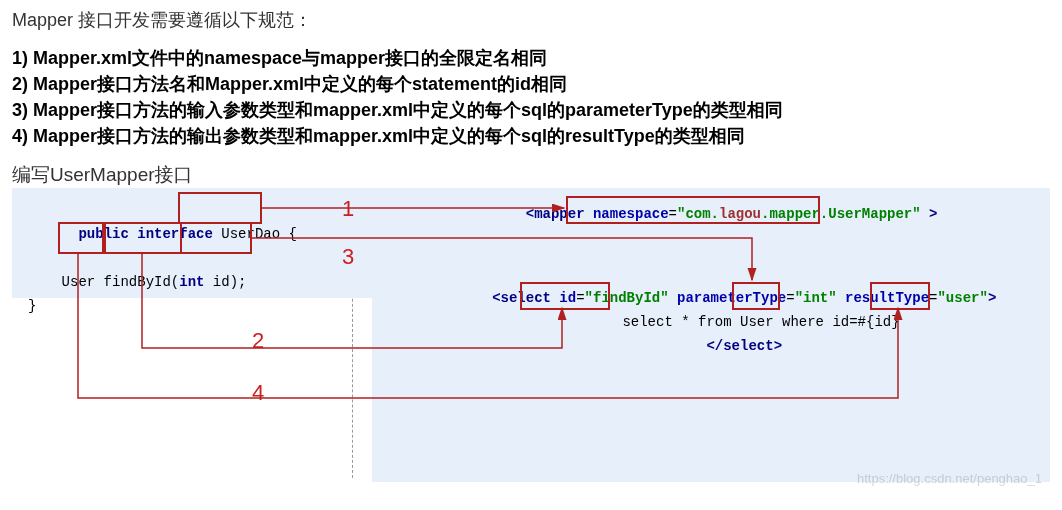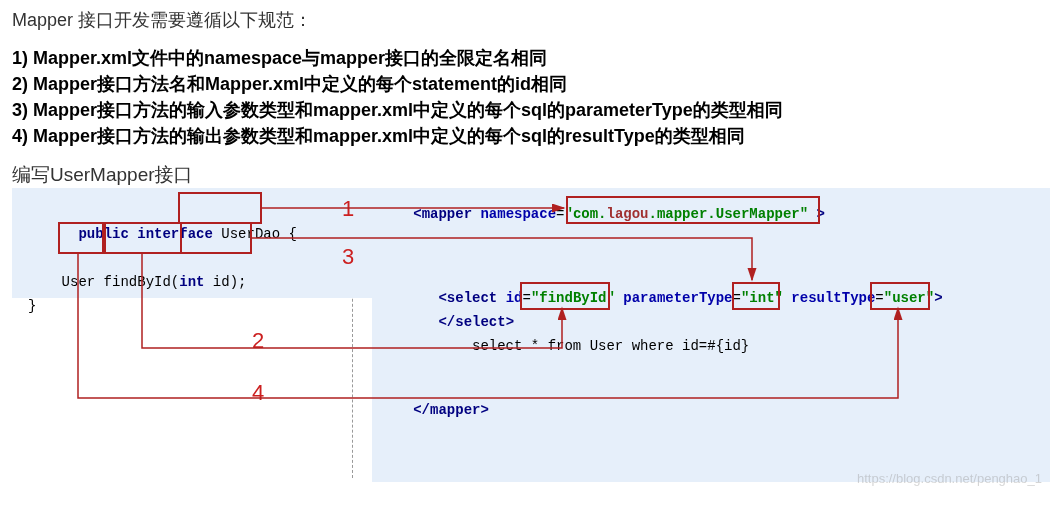--- a/index.html
+++ b/index.html
@@ -16,21 +16,21 @@
   .rules div { margin: 2px 0; font-size: 18px; }
   .subtitle { color: #333; font-size: 19px; }
   .diagram { position: relative; height: 300px; }
   .pane-left, .pane-right {
     position: absolute;
     background: #e6effa;
     font-family: Consolas, "Courier New", monospace;
     font-size: 14px;
   }
   .pane-left { left: 0; top: 0; width: 372px; height: 100px; padding-top: 10px; }
-  .pane-right { left: 360px; top: 0; width: 678px; height: 280px; padding-top: 14px; }
+  .pane-right { left: 360px; top: 0; width: 678px; height: 280px; padding-top: 14px; text-align: center; }
   .code-line { white-space: pre; line-height: 24px; padding-left: 16px; }
   .kw { color: #000080; font-weight: 700; }
   .tag { color: #000080; font-weight: 700; }
   .attr { color: #0000aa; font-weight: 700; }
   .str { color: #008000; font-weight: 700; }
   .plain { color: #000; }
   .lagou { color: #a03030; font-weight: 700; }
   .highlight-box {
     position: absolute;
     border: 2px solid #b02020;
@@ -91,27 +91,26 @@
     <div class="code-line">}</div>
   </div>
 
   <div class="pane-right">
     <div class="code-line">   <span class="tag">&lt;</span><span class="tag">mapper</span> <span class="attr">namespace</span><span class="plain">=</span><span class="str">"</span><span class="str">com.</span><span class="lagou">lagou</span><span class="str">.mapper.UserMapper</span><span class="str">"</span><span class="tag"> &gt;</span></div>
 
     <div style="height:60px"></div>
 
     <div class="code-line">      <span class="tag">&lt;</span><span class="tag">select</span> <span class="attr">id</span><span class="plain">=</span><span class="str">"findById"</span> <span class="attr">parameterType</span><span class="plain">=</span><span class="str">"int"</span> <span class="attr">resultType</span><span class="plain">=</span><span class="str">"user"</span><span class="tag">&gt;</span></div>
 
+    <div class="code-line">          <span class="plain">select * from User where id=#{id}</span></div>
+
     <div class="code-line">      <span class="tag">&lt;/</span><span class="tag">select</span><span class="tag">&gt;</span></div>
-
-    <div class="code-line">          <span class="plain">select * from User where id=#{id}</span></div>
 
     <div style="height:40px"></div>
 
-    <div class="code-line">   <span class="tag">&lt;/</span><span class="tag">mapper</span><span class="tag">&gt;</span></div>
   </div>
 
   <div class="highlight-box" style="left:166px; top:4px; width:80px; height:28px;"></div>
   <div class="highlight-box" style="left:46px; top:34px; width:42px; height:28px;"></div>
   <div class="highlight-box" style="left:92px; top:34px; width:74px; height:28px;"></div>
   <div class="highlight-box" style="left:168px; top:34px; width:68px; height:28px;"></div>
 
   <div class="highlight-box" style="left:554px; top:8px; width:250px; height:24px;"></div>
   <div class="highlight-box" style="left:508px; top:94px; width:86px; height:24px;"></div>
   <div class="highlight-box" style="left:720px; top:94px; width:44px; height:24px;"></div>

